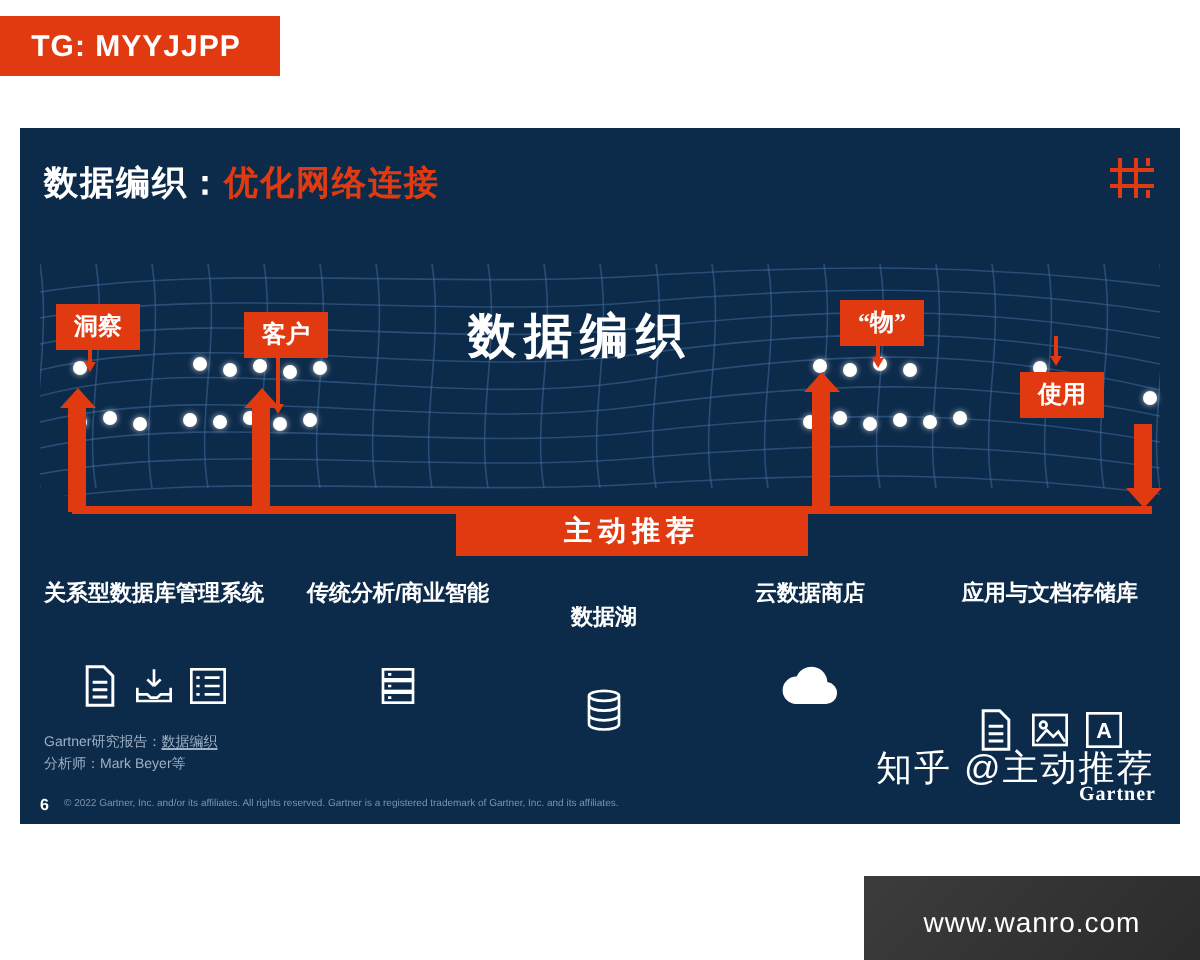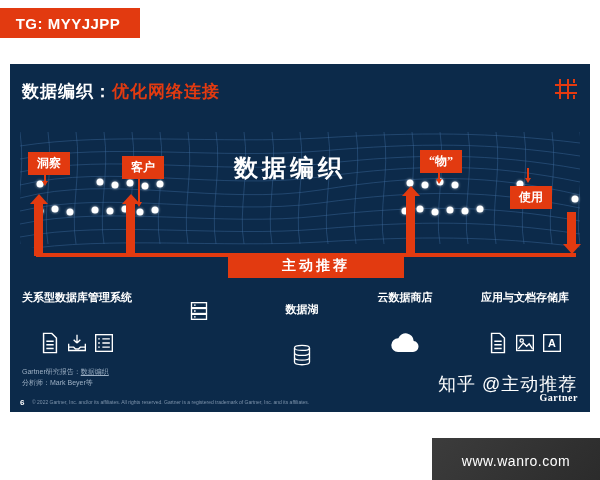--- a/index.html
+++ b/index.html
@@ -58,21 +58,21 @@
     background:var(--accent-red,#e23a10);}
 
   .push-banner{position:absolute;left:218px;top:177px;width:176px;height:25px;
     background:var(--accent-red,#e23a10);color:#fff;font-size:14px;font-weight:bold;
     display:flex;align-items:center;justify-content:center;letter-spacing:3px;z-index:3;margin-top:12px;}
 
   
   .categories{position:absolute;left:0;top:226px;width:580px;display:flex;padding:0 4px;}
   .cat{display:flex;flex-direction:column;align-items:center;text-align:center;}
   .cat-1{flex:0 0 126px;} .cat-2{flex:0 0 118px;} .cat-3{flex:0 0 88px;margin-top:12px;}
-  .cat-4{flex:0 0 118px;text-align:center;} .cat-5{flex:0 0 122px;}
+  .cat-4{flex:0 0 118px;text-align:center;} .cat-5{flex:0 0 122px;gap:22px;}
   .cat-label{color:#fff;font-size:11px;font-weight:bold;line-height:1.35;min-height:32px;}
   .cat-icons{display:flex;gap:7px;align-items:center;margin-top:8px;height:26px;}
   .icn{width:20px;height:22px;}
   .icn *{stroke:#fff;fill:none;stroke-width:1.6;}
   .icn .fill{fill:#fff;stroke:none;}
   .icn text{fill:#fff;stroke:none;font-size:13px;font-weight:bold;font-family:"Liberation Sans",sans-serif;}
 
   
   .footnote{position:absolute;left:12px;top:303px;font-size:7px;color:#9db0c4;line-height:1.5;}
   .footnote .link{color:#9db0c4;text-decoration:underline;}
@@ -207,20 +207,21 @@
             <path d="M2 13v8h20v-8M2 17h6l2 2h4l2-2h6" stroke-width="1.4"></path>
           </svg>
           <svg class="icn" viewBox="0 0 24 24">
             <rect x="2" y="2" width="20" height="20" stroke-width="1.4"></rect>
             <path d="M5 7h2M10 7h9M5 12h2M10 12h9M5 17h2M10 17h9" stroke-width="1.4"></path>
           </svg>
         </div>
       </div>
 
       <div class="cat cat-2">
+        <div class="cat-label">传统分析/商业智能</div>
         <div class="cat-icons">
           <svg class="icn" viewBox="0 0 24 24">
             <rect x="3" y="2" width="18" height="6" stroke-width="1.4"></rect>
             <rect x="3" y="9" width="18" height="6" stroke-width="1.4"></rect>
             <rect x="3" y="16" width="18" height="6" stroke-width="1.4"></rect>
             <path d="M6 5h2M6 12h2M6 19h2" stroke-width="1.6"></path>
           </svg>
         </div>
       </div>
 

